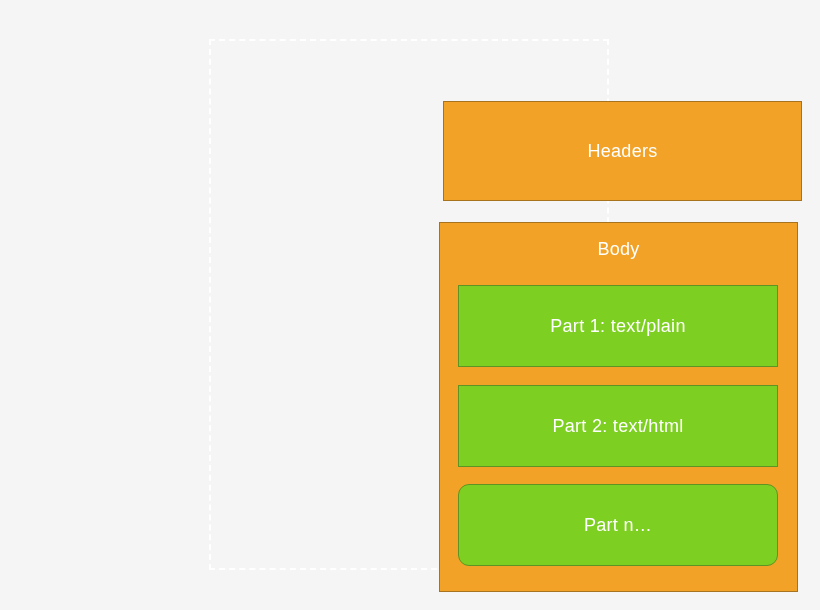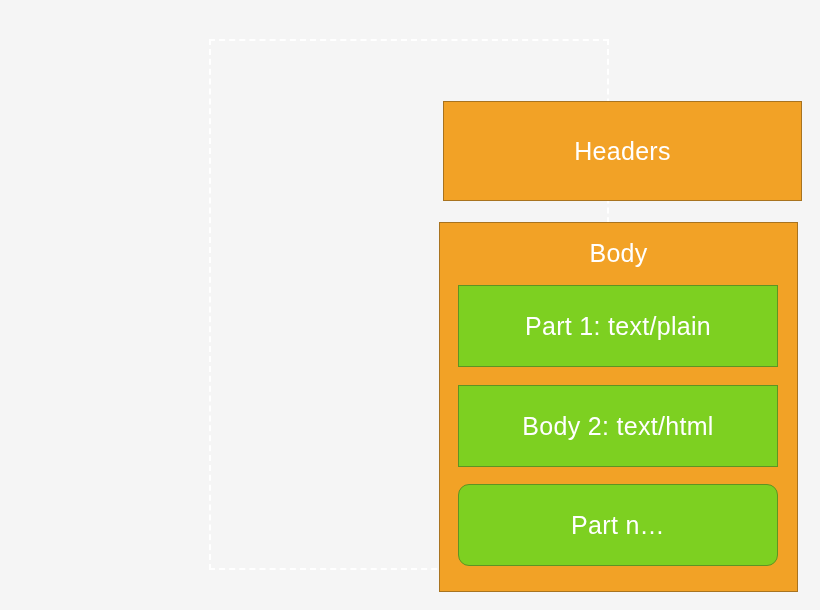--- a/index.html
+++ b/index.html
@@ -25,21 +25,21 @@
     width: 396px;
     height: 527px;
     border: 2px dashed var(--dashed-border, #ffffff);
     box-sizing: content-box;
   }
   .box {
     position: absolute;
     box-sizing: border-box;
     text-align: center;
     color: var(--text, #ffffff);
-    font-size: 25px;
+    font-size: 18px;
     letter-spacing: 0.3px;
   }
   .orange {
     background: var(--orange-fill, #f2a226);
     border: 1.5px solid var(--orange-border, #a8731f);
   }
   .green {
     background: var(--green-fill, #7dd021);
     border: 1.5px solid var(--green-border, #5e9423);
     display: flex;
@@ -88,21 +88,21 @@
     </div>
 
     <div class="box orange body-box">
       <div class="body-label">Body</div>
 
       <div class="box green part-box part-1">
         <span>Part 1: text/plain</span>
       </div>
 
       <div class="box green part-box part-2">
-        <span>Body 2: text/html</span>
+        <span>Part 2: text/html</span>
       </div>
 
       <div class="box green part-box part-n">
         <span>Part n…</span>
       </div>
     </div>
 
   </div>
 </div>
 

